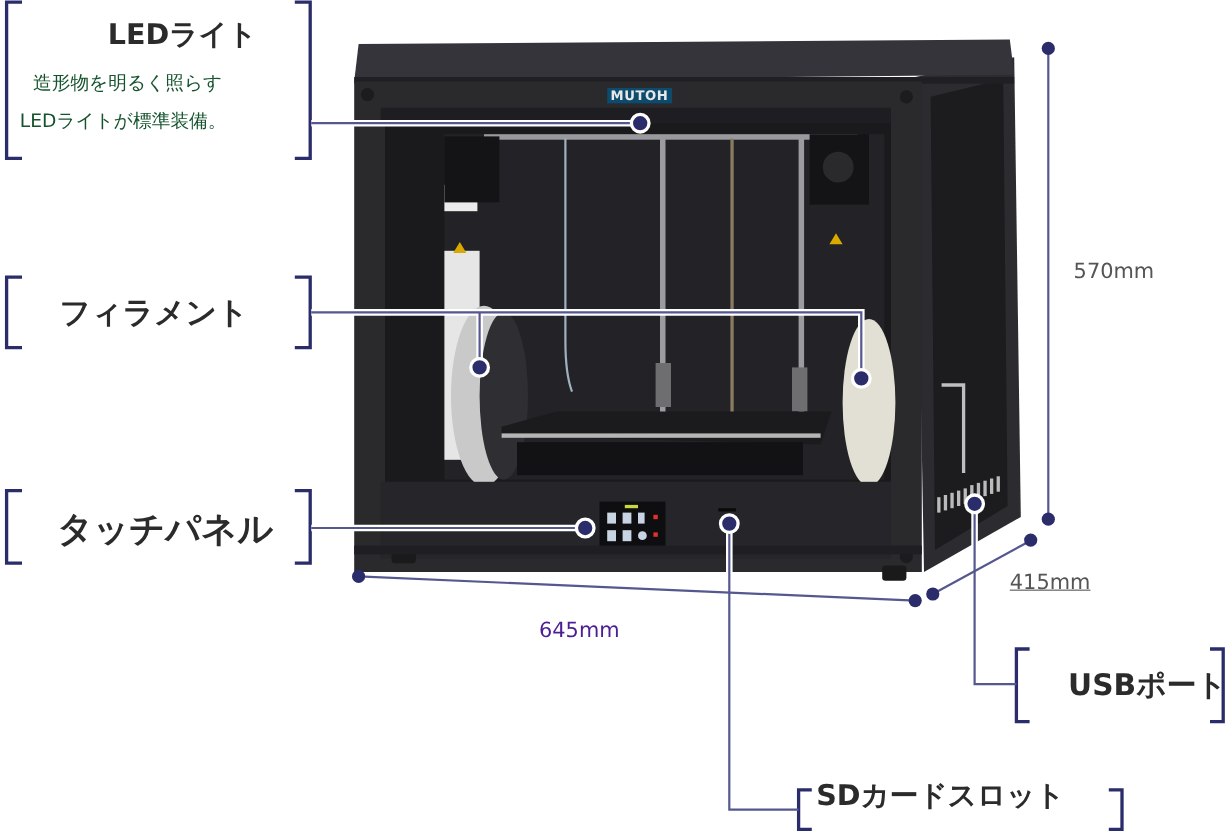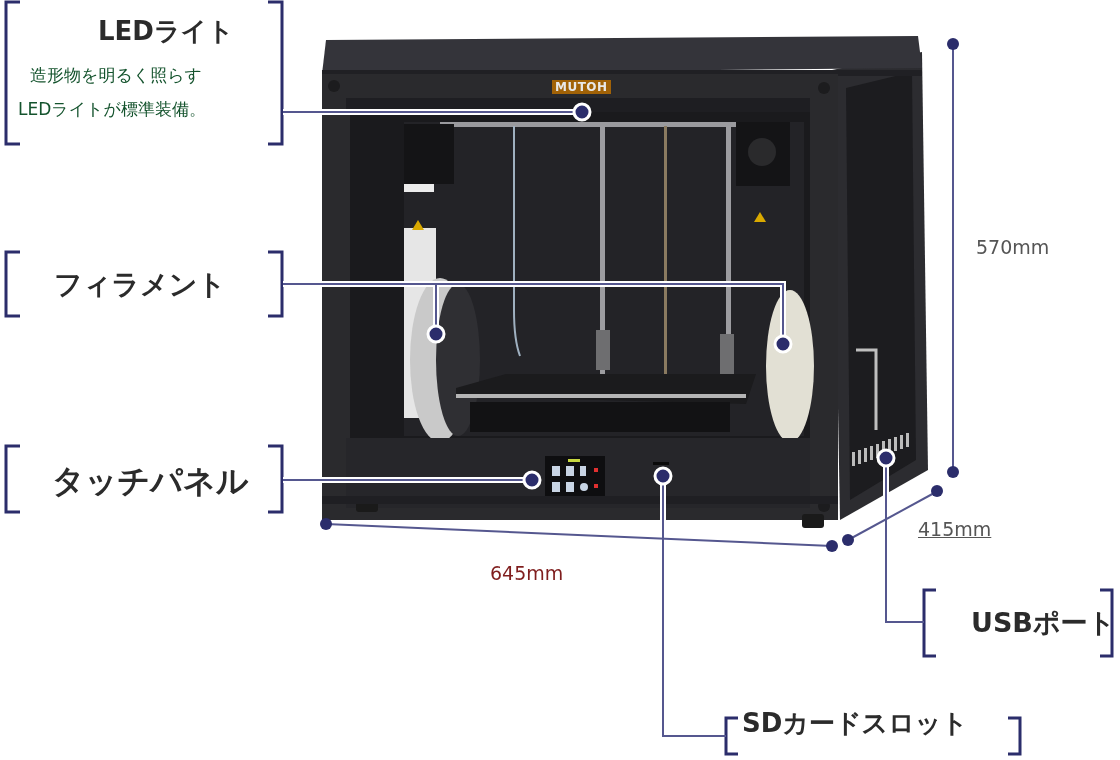--- a/index.html
+++ b/index.html
@@ -4,21 +4,21 @@
   <style>
     html, body { margin: 0; padding: 0; background: #ffffff; }
     body { width: 1120px; height: 760px; position: relative; overflow: hidden;
            font-family: "DejaVu Sans", "Liberation Sans", sans-serif; color: #333; }
     svg.layer { position: absolute; left: 0; top: 0; }
 
     .label-title { position: absolute; font-weight: bold; color: #2b2b2b; white-space: nowrap; }
     .label-sub { position: absolute; color: #14532d; white-space: nowrap; font-size: 17px; }
     .dim-text { position: absolute; color: #555; font-size: 19px; white-space: nowrap; text-align: center; }
     .brand { position: absolute; font-weight: bold; font-size: 12px; color: #e8e8e8;
-             background: #a16207; padding: 0 3px; letter-spacing: 0.5px; }
+             background: #0c4a6e; padding: 0 3px; letter-spacing: 0.5px; }
   </style>
 </head>
 <body>
 
 <svg class="layer" width="1120" height="760">
 
   <polygon points="832,70 922,52 928,470 840,520" fill="#2c2c30"></polygon>
   <polygon points="846,88 912,72 916,460 850,500" fill="#1c1c1f"></polygon>
 
   <g fill="#bbb">
@@ -168,14 +168,14 @@
   <div class="label-sub" style="left:30px; top:64px;">造形物を明るく照らす</div>
   <div class="label-sub" style="left:18px; top:98px;">LEDライトが標準装備。</div>
 </div>
 
 <div class="label-title" style="left:54px; top:266px; font-size:28px;">フィラメント</div>
 <div class="label-title" style="left:52px; top:460px; font-size:32px;">タッチパネル</div>
 <div class="label-title" style="left:942px; top:605px; font-size:27px;margin-left:29px;">USBポート</div>
 <div class="label-title" style="left:742px; top:706px; font-size:26px;">SDカードスロット</div>
 
 <div class="dim-text" style="left:976px; top:236px;">570mm</div>
-<div class="dim-text" style="left:490px; top:562px; color:#7f1d1d;">645mm</div>
+<div class="dim-text" style="left:490px; top:562px; color:#4c1d95;">645mm</div>
 <div class="dim-text" style="left:918px; top:518px;text-decoration:underline;">415mm</div>
 
 </body></html>

